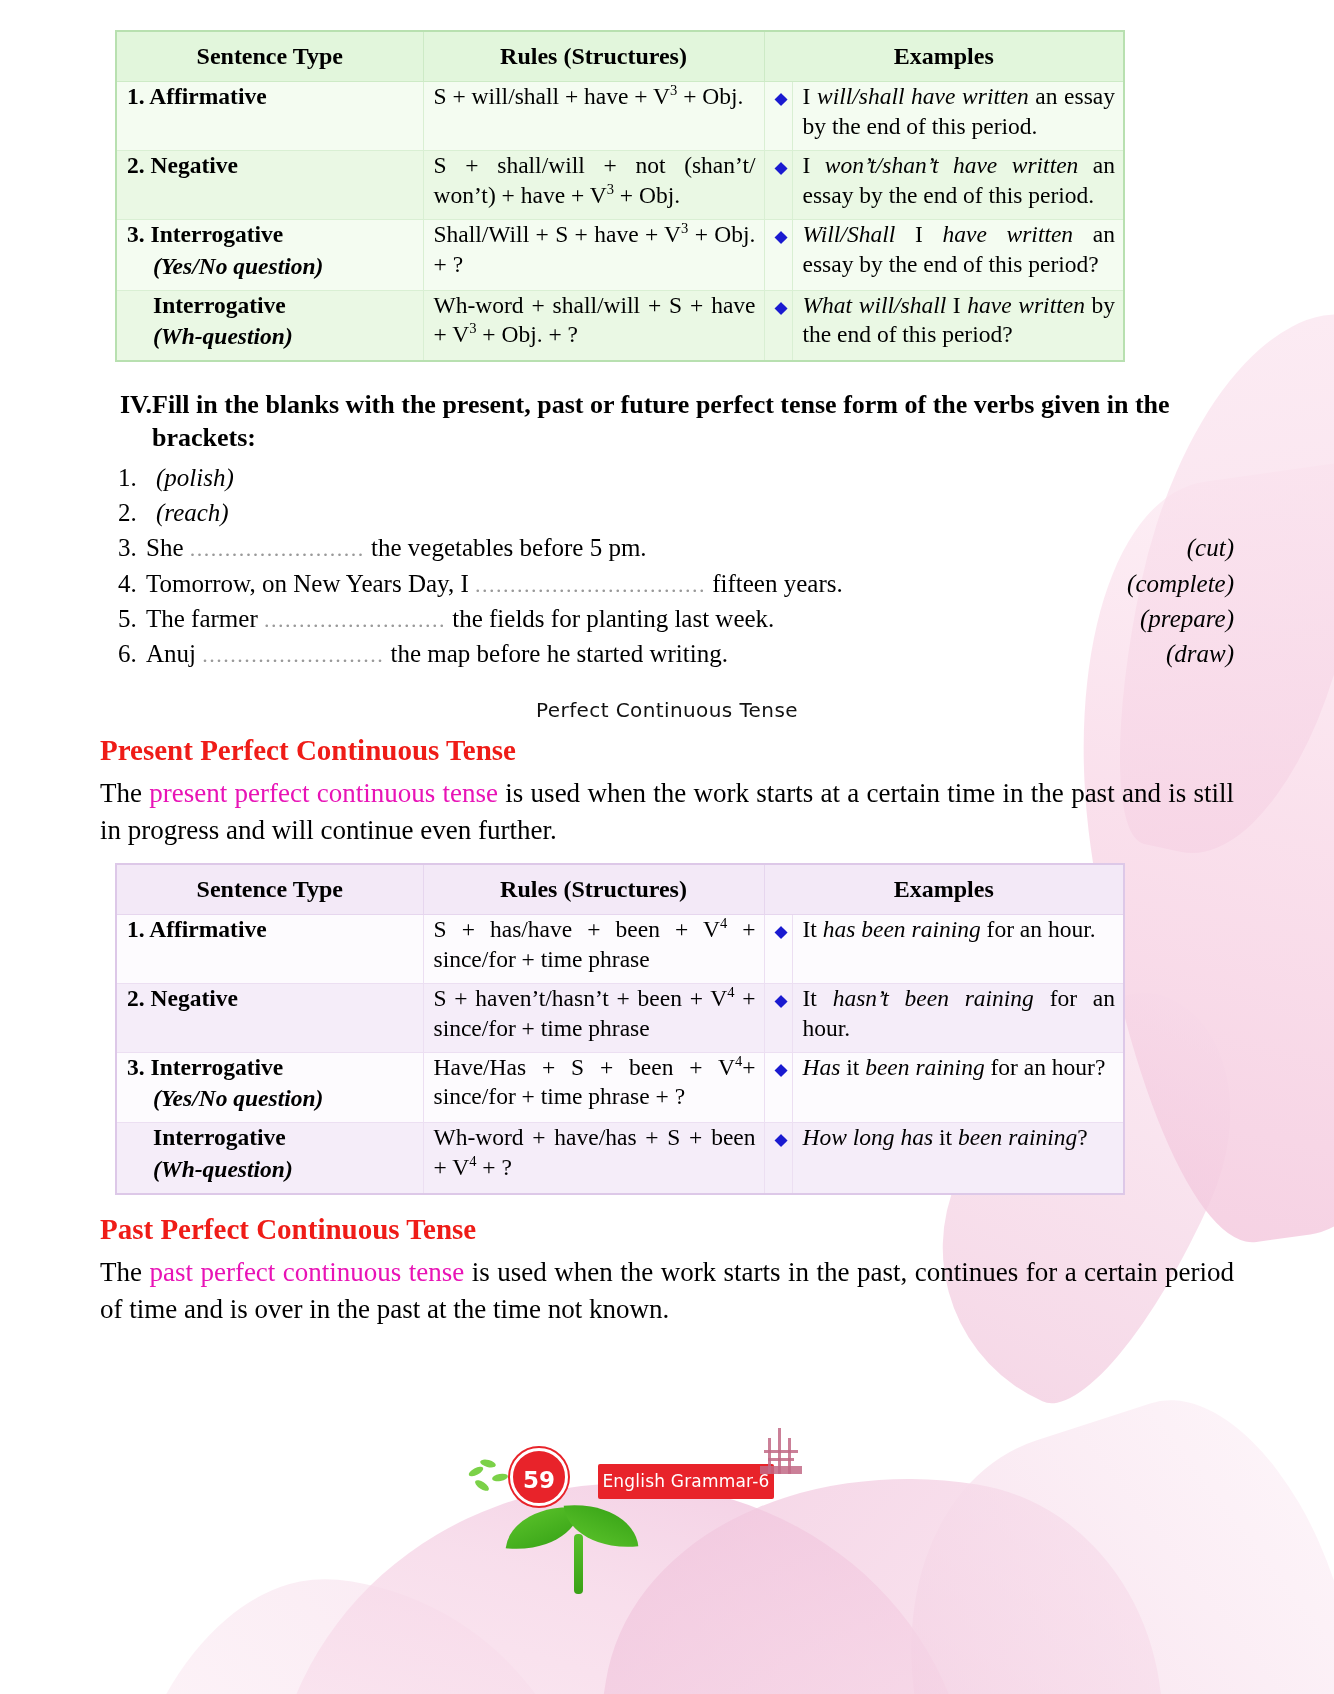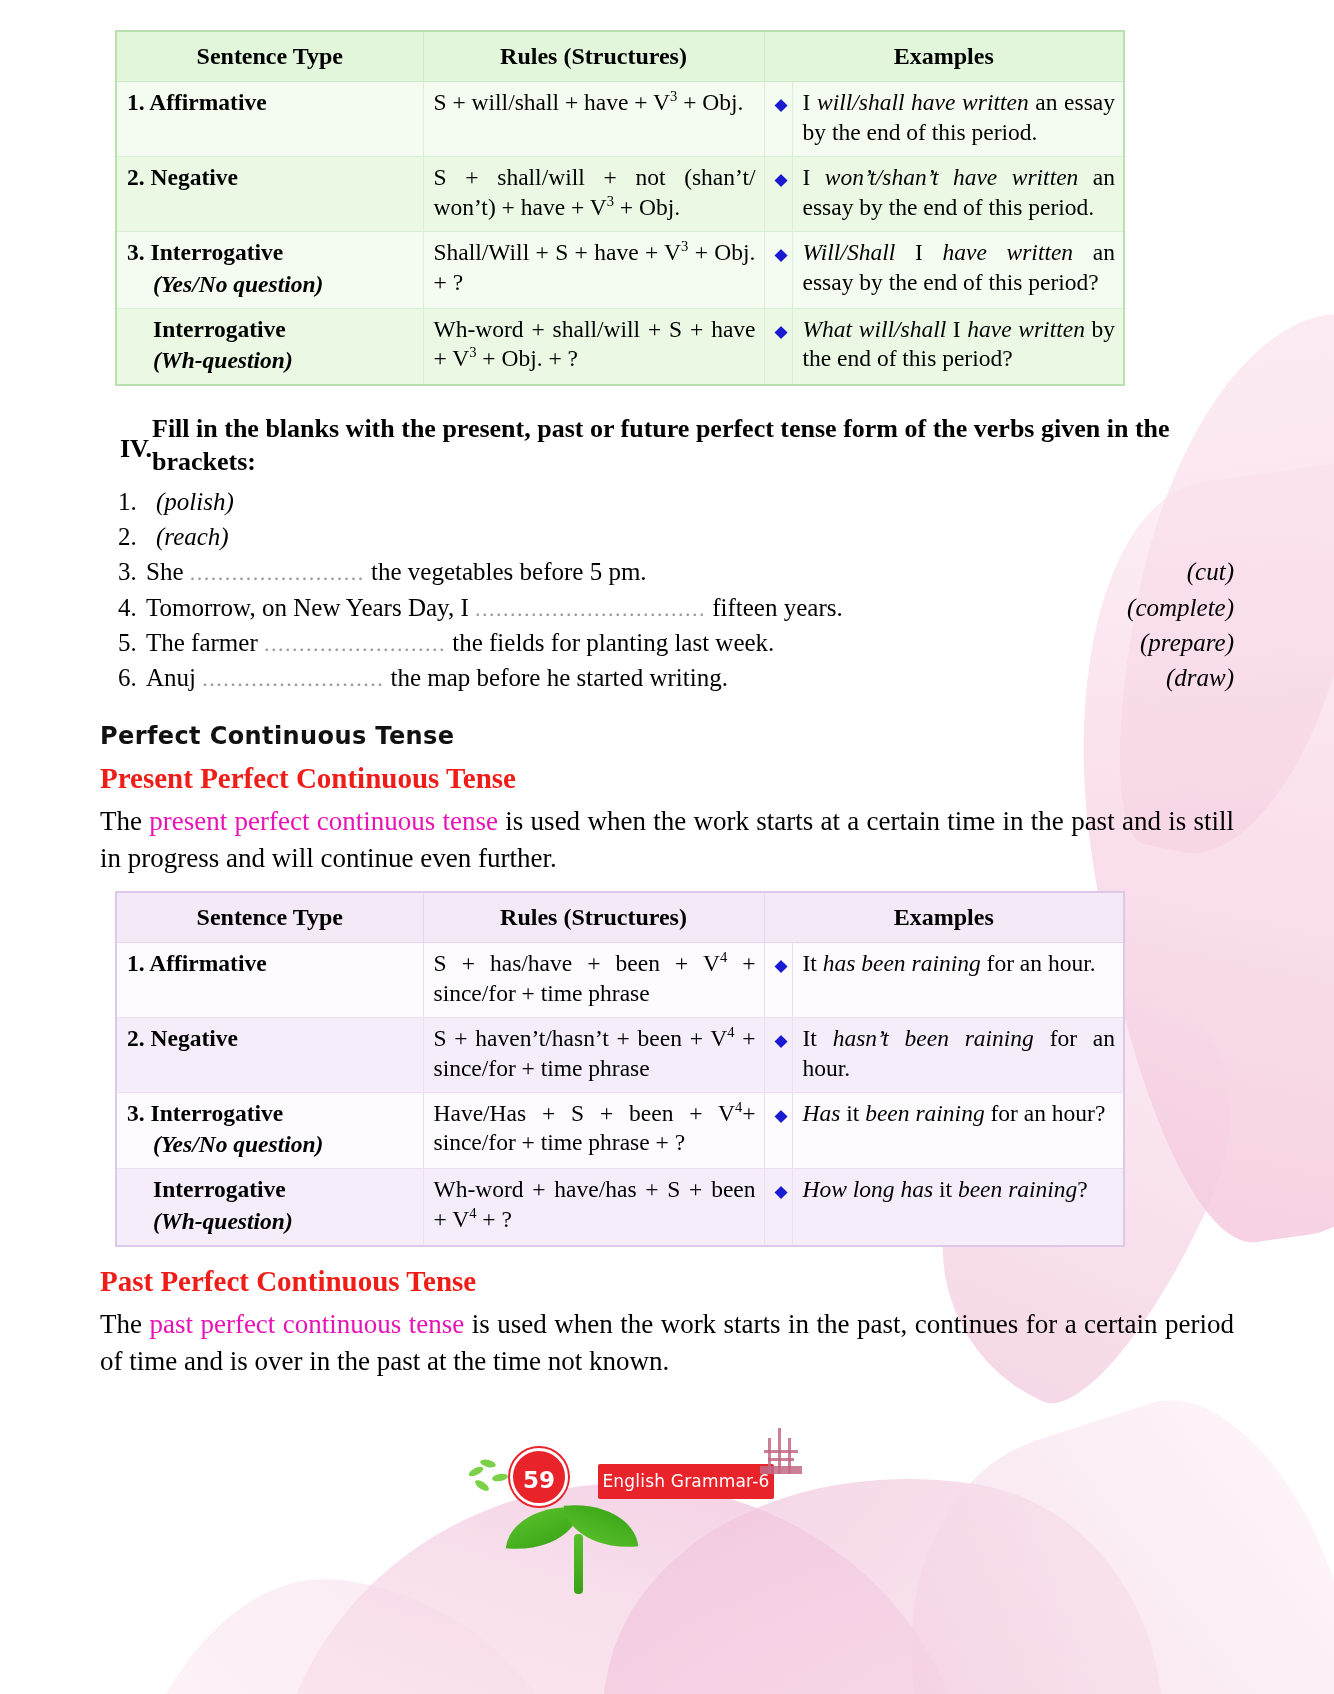--- a/index.html
+++ b/index.html
@@ -46,21 +46,21 @@
 
   
   .page { position:relative; z-index:2; padding:0 100px; }
 
   
   table.grammar {
     width:1008px; border-collapse:collapse; table-layout:fixed;
     margin:0 0 0 15px;
   }
   table.grammar td, table.grammar th {
-    vertical-align:top; padding:6px 8px 8px 10px;
+    vertical-align:top; padding:0 8px 8px 10px;
     font-size:23.5px; line-height:1.27;
   }
   table.grammar th { text-align:center; font-weight:bold; font-size:24px; padding:9px 6px 10px; }
 
   
   .c-type { width:307px; }
   .c-rule { width:341px; }
   .c-bul  { width:28px; }
   .c-ex   { width:332px; }
 
@@ -84,35 +84,35 @@
   .bullet { color:#1a1ad0; font-size:17px; line-height:1.5; }
 
   .type-main { font-weight:bold; }
   .type-sub  { font-weight:bold; font-style:italic; padding-left:26px; display:block; margin-top:2px;}
   .type-sub2 { font-weight:bold; display:block; padding-left:26px;}
   sup { font-size:.62em; vertical-align:super; line-height:0; }
 
   
   .exercise { margin:26px 0 0 0; }
   .ex-head { display:flex; font-weight:bold; font-size:26px; line-height:1.28; }
-  .ex-head .num { width:52px; flex:0 0 52px; text-align:left; padding-left:20px;margin-top:20px; }
+  .ex-head .num { width:52px; flex:0 0 52px; text-align:left; padding-left:20px; }
   .ex-head .txt { flex:1; }
 
   ol.qlist { list-style:none; margin:6px 0 0 0; padding:0; }
   ol.qlist li { display:flex; align-items:baseline; font-size:25px; line-height:1.33;
                 margin-bottom:2px; }
   ol.qlist li .qn { width:46px; flex:0 0 46px; text-align:left; padding-left:18px; }
   ol.qlist li .qt { flex:1; }
   ol.qlist li .qhint { font-style:italic; white-space:nowrap; padding-left:10px; }
   .dots { letter-spacing:1.5px; color:#9a9a9a; font-size:22px; }
 
   
   h2.section-title {
-    text-align:left; font-family:"DejaVu Sans", sans-serif;
-    font-weight:bold; font-size:24px; letter-spacing:.4px;
+    text-align:center; font-family:"DejaVu Sans", sans-serif;
+    font-weight:normal; font-size:20px; letter-spacing:.4px;
     margin:28px 0 12px 0; color:#111;
   }
   h3.tense-title {
     color:#ef1c17; font-weight:bold; font-size:29px;
     margin:10px 0 8px 0;
   }
   p.intro {
     font-size:27px; line-height:1.36; text-align:justify;
     margin:0 0 14px 0;
   }

